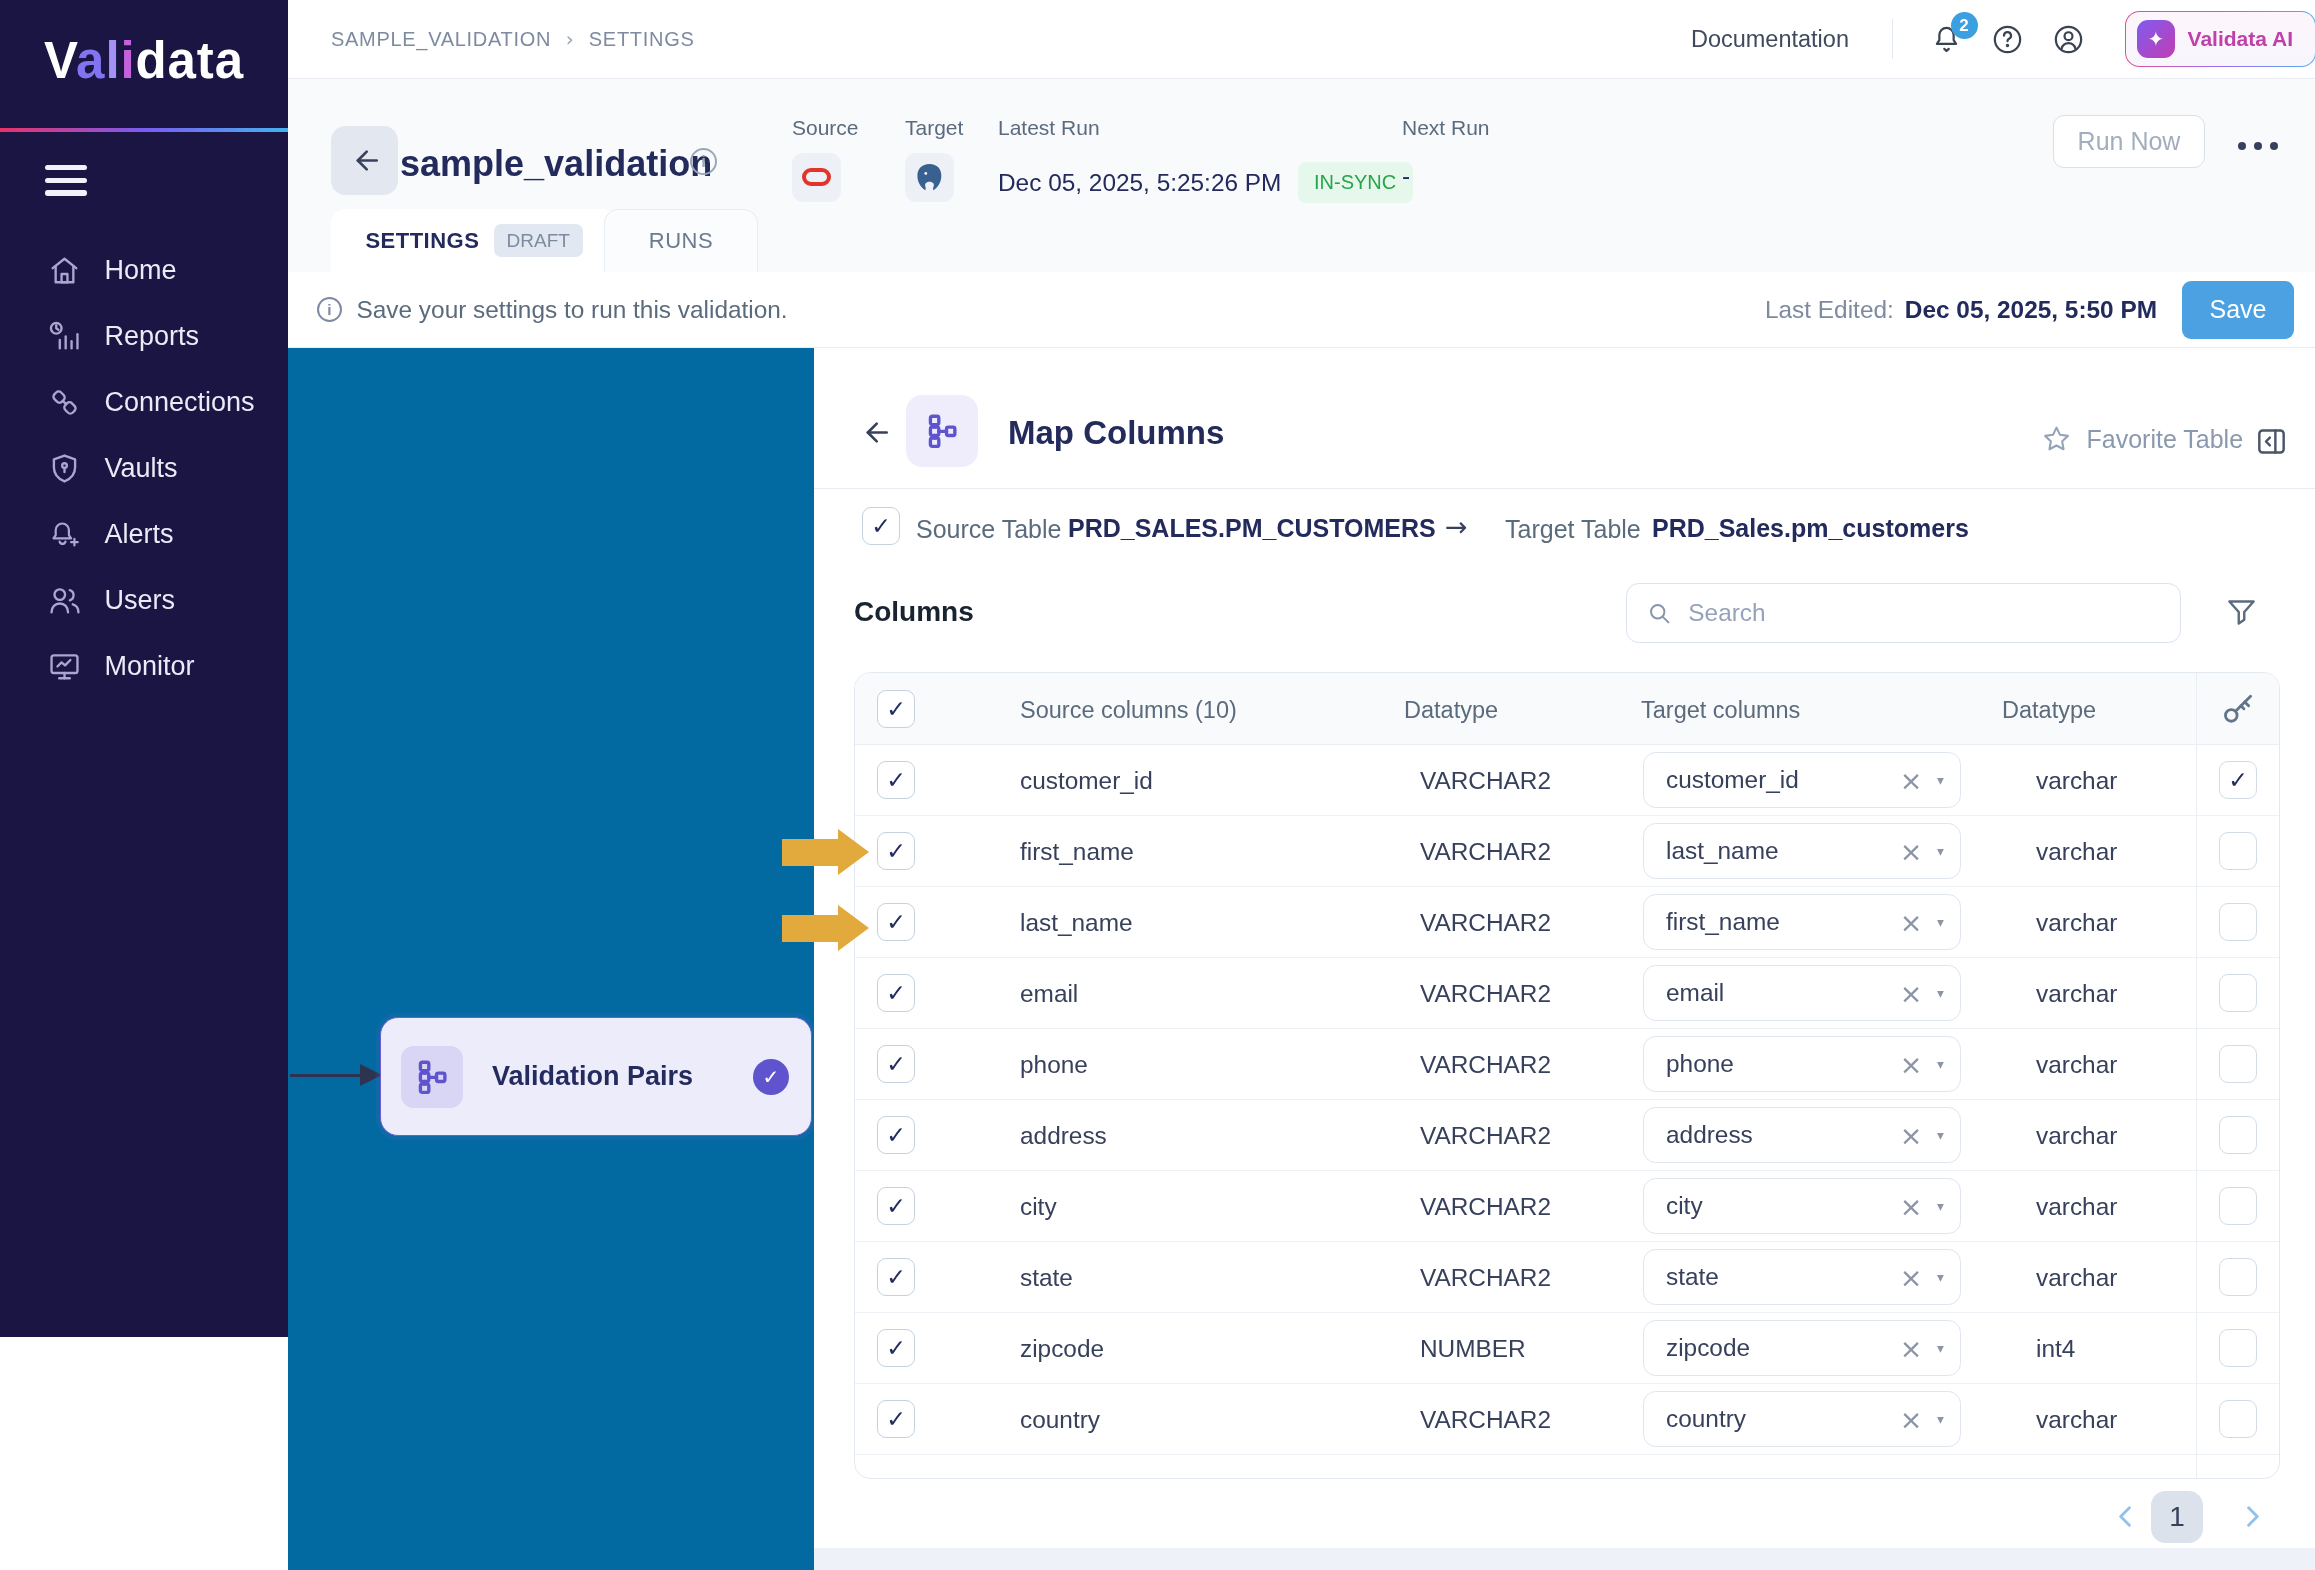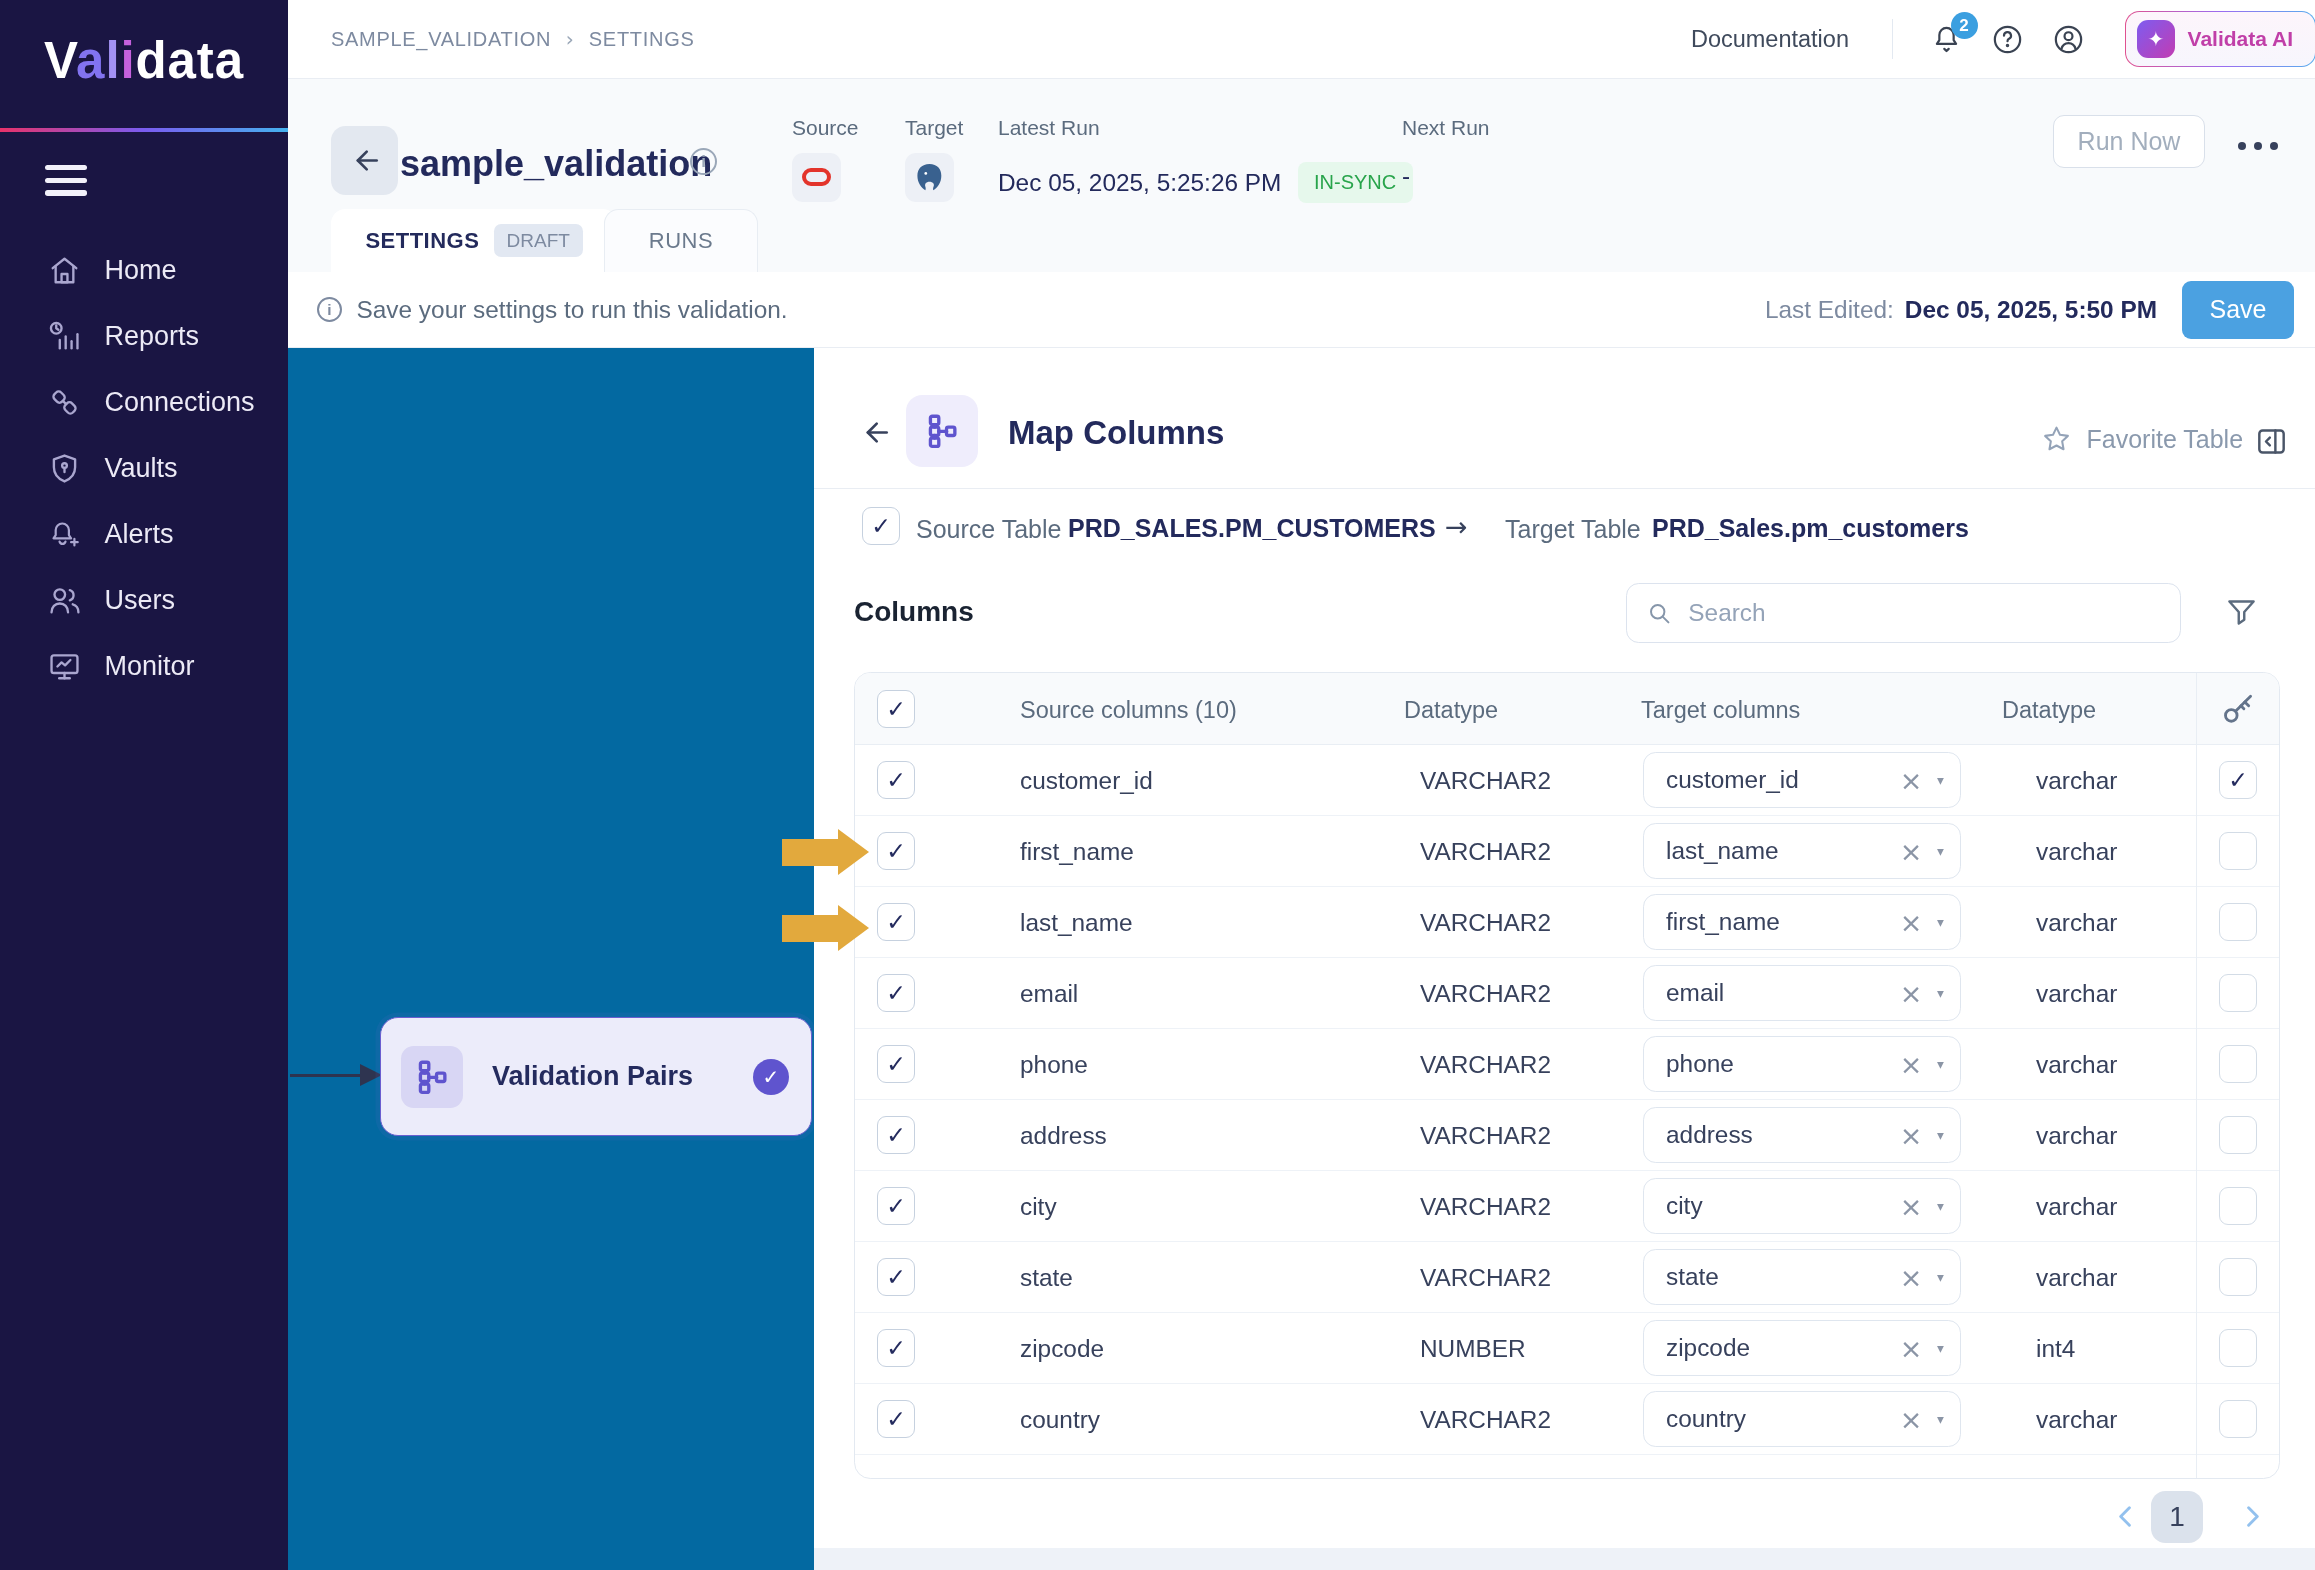--- a/index.html
+++ b/index.html
@@ -1,21 +1,21 @@
 <!DOCTYPE html>
 <html style="font-size:14.5px"><head>
 <meta charset="utf-8">
 <style>
   * { margin:0; padding:0; box-sizing:border-box; }
   html,body { width:2316px; height:1570px; overflow:hidden; }
   body { font-family:"Liberation Sans", sans-serif; background:#ffffff; position:relative; color:#242b5e; }
   .glyph { font-family:"DejaVu Sans", sans-serif; }
 
   
-  .sidebar { position:absolute; left:0; top:0; width:288px; height:1570px; background:#1a1543; z-index:5; }
+  .sidebar { position:absolute; left:0; top:0; width:288px; height:1337px; background:#1a1543; z-index:5; }
   .logo { position:absolute; top:31px; left:0; right:0; text-align:center; font-size:51px; font-weight:bold; letter-spacing:0.9px; }
   .logo .lg-w { color:#ffffff; }
   .logo .lg-a { color:#8273f0; }
   .logo .lg-l { color:#a391f5; }
   .logo .lg-i { color:#c561dd; }
   .logo-underline { position:absolute; top:128px; left:0; width:288px; height:3.6px;
     background:linear-gradient(90deg,#e8326a 0%,#7a5cf0 50%,#45b2ef 100%); }
   .hamburger { position:absolute; left:45px; top:165px; width:43px; cursor:pointer; }
   .hamburger span { display:block; width:42px; height:5.4px; background:#f2f1fa; border-radius:2.7px; margin-bottom:7.2px; }
   .nav { position:absolute; top:237px; left:0; right:0; }

